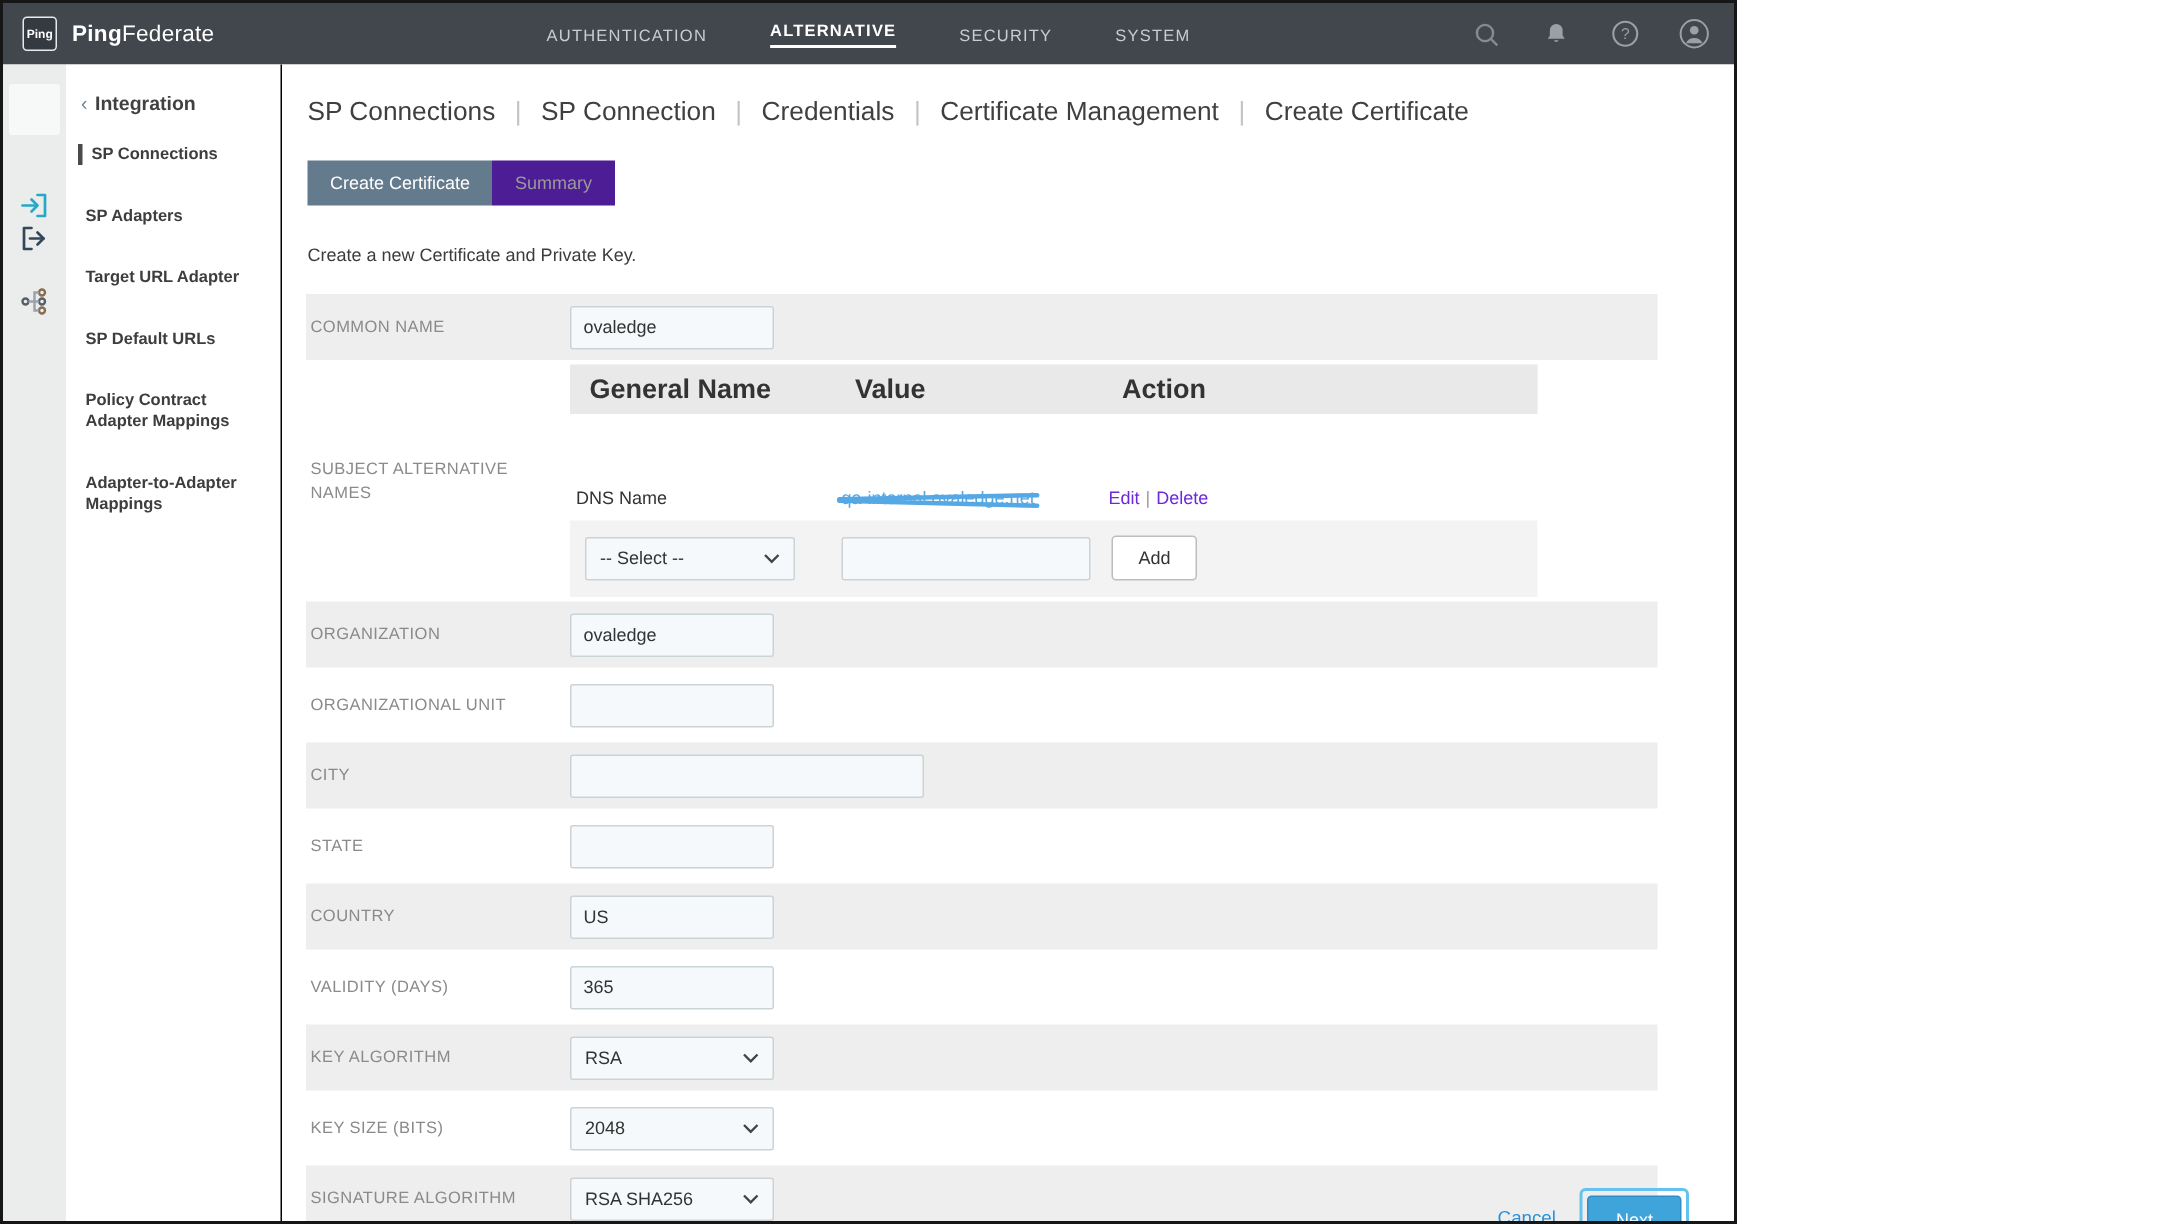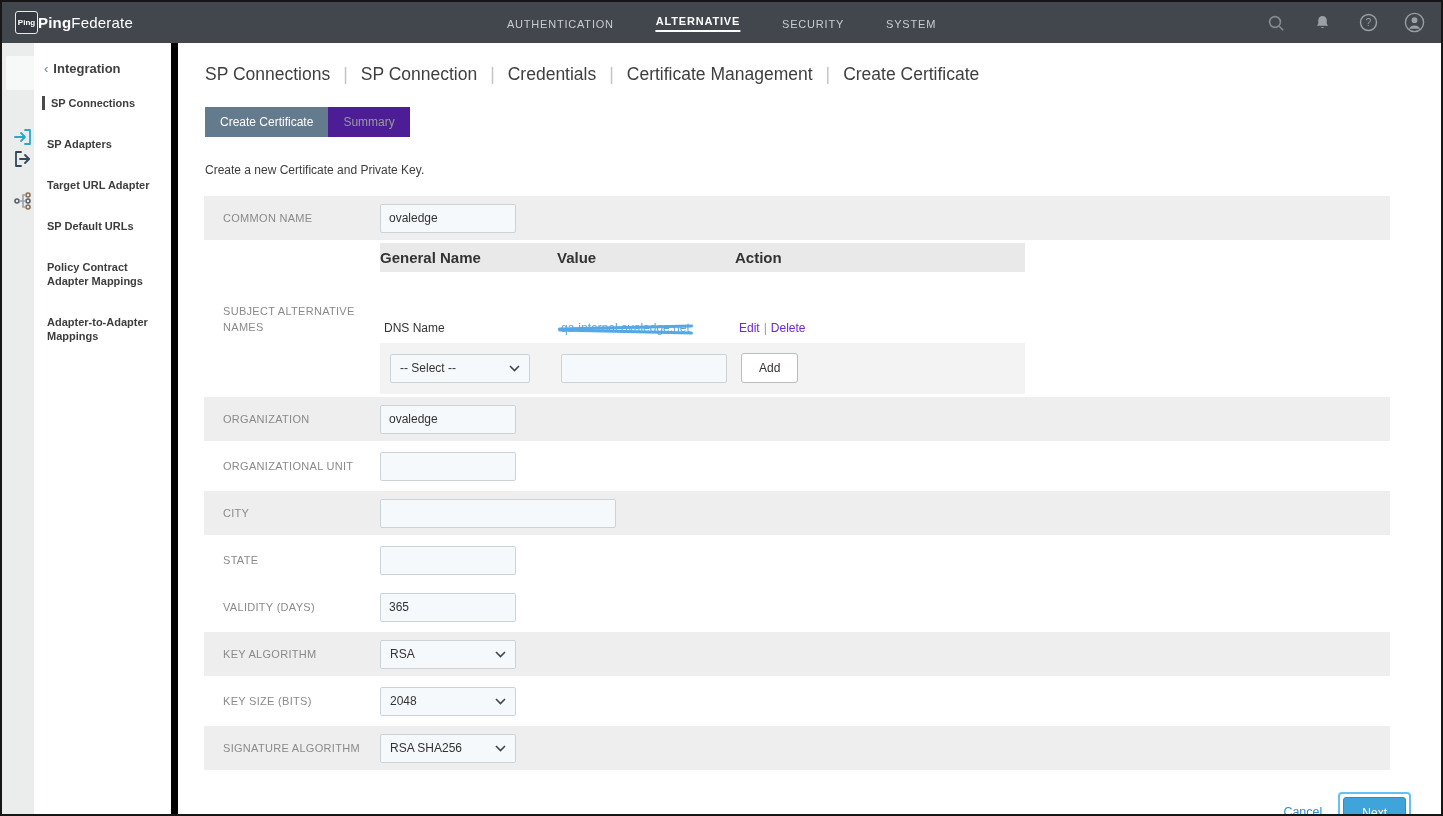--- a/index.html
+++ b/index.html
@@ -1,69 +1,69 @@
 <!DOCTYPE html>
 <html><head>
 <meta charset="utf-8">
 <style>
   * { box-sizing: border-box; margin: 0; padding: 0; }
   html,body { background:#fff; }
   body { font-family: "Liberation Sans", sans-serif; }
-  .frame { position:relative; width:1443px; height:816px; border:2px solid #161616; background:#fff; overflow:hidden; }
+  .frame { position:relative; width:1158px; height:816px; border:2px solid #161616; background:#fff; overflow:hidden; }
 
   
   .topbar { position:absolute; top:0; left:0; right:0; height:41px; background:#42474e; display:flex; align-items:center; }
   .logo-box { width:23px; height:23px; margin-left:13px; border:1px solid #e7e9ea; border-radius:3px; background:#353a40;
               color:#fff; font-size:8px; font-weight:bold; display:flex; align-items:center; justify-content:center; flex:0 0 auto; }
-  .brand { margin-left:0; font-size:15px; color:#ffffff; letter-spacing:.2px; white-space:nowrap; }
+  .brand { margin-left:10px; font-size:15px; color:#ffffff; letter-spacing:.2px; white-space:nowrap; }
   .brand b { font-weight:bold; }
   .topnav { position:absolute; left:50%; top:0; height:41px; transform:translateX(-50%); display:flex; gap:42px; align-items:center; }
   .topnav-item { font-size:11px; letter-spacing:.8px; color:#c9ccd0; cursor:pointer; padding-top:2px; }
   .topnav-item.active { color:#ffffff; font-weight:bold; border-bottom:2px solid #fff; padding-bottom:3px; }
   .top-icons { position:absolute; right:16px; top:0; height:41px; display:flex; gap:24px; align-items:center; }
   .top-icon { width:22px; height:22px; display:flex; align-items:center; justify-content:center; cursor:pointer; }
 
   
   .iconstrip { position:absolute; top:41px; left:0; bottom:0; width:42px; background:#ebecec; }
   .strip-tile { position:absolute; top:13px; left:4px; width:34px; height:34px; background:#f7f8f8; border-radius:2px; }
   .strip-icon { position:absolute; left:11px; }
-  .sidebar { position:absolute; top:41px; left:32px; bottom:0; width:144px; background:#ffffff; border-right:7px solid #000000; }
+  .sidebar { position:absolute; top:41px; left:42px; bottom:0; width:144px; background:#ffffff; border-right:1px solid #000000; }
   .sb-back { margin:18px 0 0 10px; font-size:13px; font-weight:bold; color:#414141; cursor:pointer; }
   .sb-back .chev { color:#6f8699; font-weight:normal; margin-right:5px; }
   .sb-items { margin-top:20px; }
   .sb-item { margin:0 8px 27px 8px; padding-left:5px; font-size:11px; font-weight:bold; color:#3d3d3d; line-height:14px; cursor:pointer; max-width:118px; }
   .sb-item.active { border-left:3px solid #4a4a4a; padding-left:6px; }
 
   
   .main { position:absolute; top:41px; left:186px; right:0; bottom:0; background:#fff; }
   .breadcrumb { margin:21px 0 0 17px; font-size:17.5px; color:#3f3f3f; display:flex; align-items:center; }
   .crumb { cursor:pointer; white-space:nowrap; }
   .crumb + .crumb::before { content:"|"; color:#c4c4c4; margin:0 13px; font-weight:normal; }
   .tabs { margin:22px 0 0 17px; display:flex; }
   .tab { height:30px; padding:0 15px; font-size:12px; display:flex; align-items:center; cursor:pointer; }
   .tab.active { background:#647a8d; color:#ffffff; }
   .tab.disabled { background:#4c1d95; color:#9a9a9a; cursor:default; }
   .intro { margin:26px 0 0 17px; font-size:12px; color:#3c3c3c; }
 
   .form { margin:19px 51px 0 16px; }
   .frow { display:flex; align-items:center; min-height:44px; margin-bottom:3px; }
   .frow.gray { background:#eeeeee; }
-  .flabel { width:176px; padding-left:19px; font-size:11px; color:#8a8a8a; letter-spacing:.3px; line-height:16px; flex:0 0 auto; }
+  .flabel { width:176px; padding-left:3px; font-size:11px; color:#8a8a8a; letter-spacing:.3px; line-height:16px; flex:0 0 auto; }
   .finput { height:29px; background:#f6f9fb; border:1px solid #ccd3d7; border-radius:2px; font-size:12px; color:#333;
             padding:0 8px; font-family:"Liberation Sans",sans-serif; outline:none; }
   .w136 { width:136px; } .w236 { width:236px; }
   .fselect { height:29px; width:136px; background:#f6f9fb; border:1px solid #ccd3d7; border-radius:2px; font-size:12px; color:#333;
              display:flex; align-items:center; justify-content:space-between; padding:0 9px; cursor:pointer; }
   .fselect .chevron { flex:0 0 auto; margin-left:8px; }
 
   
   .frow.san { align-items:center; min-height:106px; }
   .san-table { width:645px; }
   .san-head { display:grid; grid-template-columns:177px 178px 1fr; background:#e9e9e9; }
-  .san-head > div { padding:6px 0; font-size:15px; font-weight:bold; color:#333; }
+  .san-head > div { padding:6px 13px; font-size:18px; font-weight:bold; color:#333; }
   .san-row { display:grid; grid-template-columns:177px 178px 1fr; background:#ffffff; align-items:center;margin-top:41px; }
   .san-row > div { padding:8px 4px; font-size:12px; color:#333; }
   .scribble { color:#55a8e4; position:relative; display:inline-block; }
   .scribble::before, .scribble::after { content:""; position:absolute; left:-3px; right:-3px; height:3px; background:#55a8e4; border-radius:2px; }
   .scribble::before { top:38%; transform:rotate(-1.2deg); }
   .scribble::after { top:62%; transform:rotate(1.4deg); }
   .link { color:#6d28d9; cursor:pointer; text-decoration:none; font-size:12px; }
   .pipe { color:#9a9a9a; margin:0 4px; }
   .san-add { background:#f3f3f3; padding:10px 0 11px 0; display:flex; align-items:center; }
   .san-add .fselect { width:140px; margin-left:10px;text-align:right; }
@@ -229,20 +229,24 @@
       <div class="frow gray">
         <div class="flabel">CITY</div>
         <input class="finput w236" value="" style="">
       </div>
 
       <div class="frow">
         <div class="flabel">STATE</div>
         <input class="finput w136" value="" style="">
       </div>
 
+      <div class="frow gray">
+        <div class="flabel">COUNTRY</div>
+        <input class="finput w136" value="US" style="">
+      </div>
 
       <div class="frow">
         <div class="flabel">VALIDITY (DAYS)</div>
         <input class="finput w136" value="365" style="">
       </div>
 
       <div class="frow gray">
         <div class="flabel">KEY ALGORITHM</div>
         <div class="fselect">
           <span>RSA</span>

